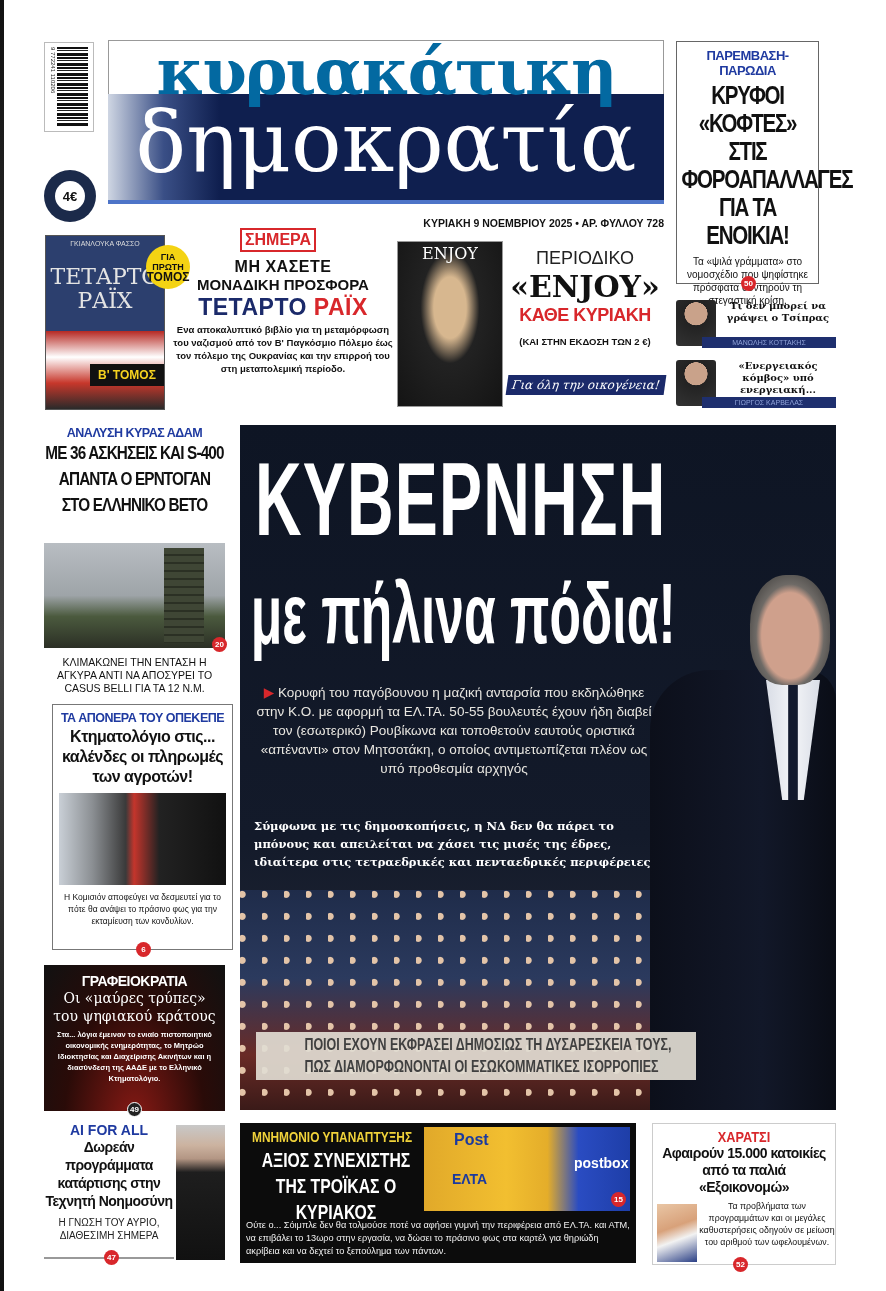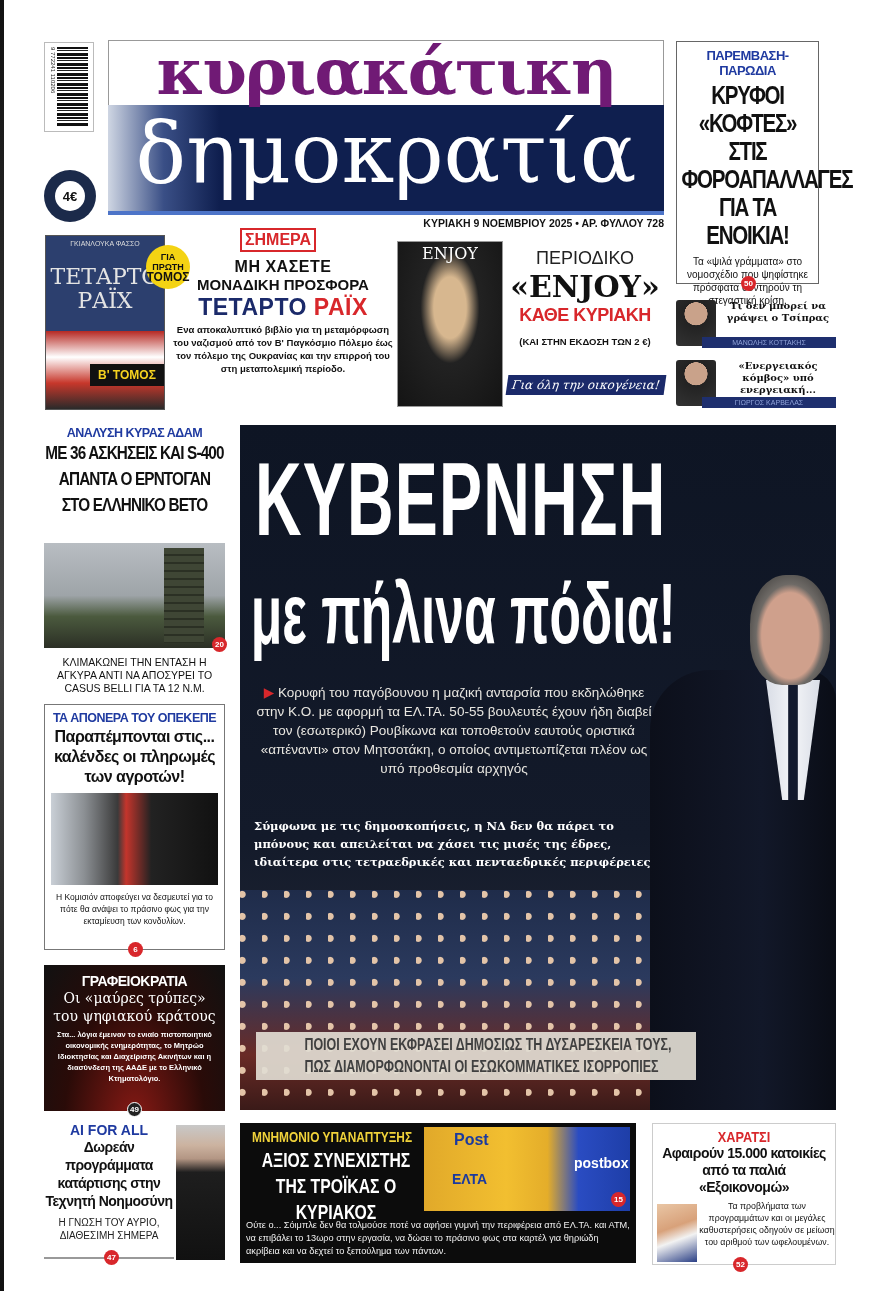--- a/index.html
+++ b/index.html
@@ -6,21 +6,21 @@
 body{width:886px;height:1291px;background:#fff;position:relative;overflow:hidden;font-family:"Liberation Sans",sans-serif;color:#111}
 .abs{position:absolute}
 
 .barcode{left:44px;top:42px;width:50px;height:90px;border:1px solid #bbb;background:#fff;padding:4px 5px;display:flex;gap:1px}
 .barcode .bars{flex:1;background:repeating-linear-gradient(180deg,#111 0 2px,#fff 2px 3px,#222 3px 4px,#fff 4px 6px,#111 6px 9px,#fff 9px 10px)}
 .barcode .num{font-size:6px;writing-mode:vertical-rl;color:#222}
 .price{left:44px;top:170px;width:52px;height:52px;border-radius:50%;background:#1b2a4a;display:flex;align-items:center;justify-content:center}
 .price span{width:30px;height:30px;border-radius:50%;background:#fff;color:#111;font-weight:bold;font-size:13px;display:flex;align-items:center;justify-content:center}
 
 .mast{left:108px;top:40px;width:556px;height:170px}
-.mast .top{height:65px;background:#fff;border:1px solid #999;border-bottom:none;text-align:center;font-family:"DejaVu Serif",serif;font-weight:bold;font-size:64px;line-height:62px;letter-spacing:-2px;color:#701a75}
+.mast .top{height:54px;background:#fff;border:1px solid #999;border-bottom:none;text-align:center;font-family:"DejaVu Serif",serif;font-weight:bold;font-size:64px;line-height:62px;letter-spacing:-2px;color:#0369a1}
 .mast .bot{height:110px;background:linear-gradient(90deg,#cfd6e3 0,#3a4f86 10%,#0f1f4f 20%,#0f1f4f 100%);text-align:center;font-family:"DejaVu Serif",serif;font-size:84px;line-height:96px;color:#fff;border-bottom:4px solid #4d74c8}
 .date{left:380px;top:217px;width:284px;text-align:right;font-size:10.5px;font-weight:bold;color:#111}
 
 .rbox{left:676px;top:41px;width:143px;height:243px;border:1px solid #666;padding:6px 4px;text-align:center}
 .rbox .kick{color:#1f3aa0;font-weight:bold;font-size:13px;letter-spacing:-.5px}
 .rbox .head{font-weight:bold;font-size:25px;line-height:28px;letter-spacing:-1.5px;margin-top:3px;transform:scaleX(.82);margin-left:-14px;margin-right:-14px}
 .rbox .sub{font-size:10px;line-height:13px;margin-top:6px}
 .pgno{display:inline-flex;width:15px;height:15px;border-radius:50%;background:#d8272b;color:#fff;font-size:8px;font-weight:bold;align-items:center;justify-content:center}
 .rbox .pgno{position:absolute;left:64px;bottom:-8px}
 
@@ -52,21 +52,21 @@
 .enjoy-strip{left:507px;top:375px;width:158px;height:20px;background:#1b2a6a;color:#fff;font-family:"DejaVu Serif",serif;font-style:italic;font-size:12px;text-align:center;line-height:20px;transform:skewX(-8deg)}
 
 .lc{left:44px;width:181px}
 .kicker-blue{color:#1f3aa0;font-weight:bold;font-size:12.5px;letter-spacing:-.5px}
 .erdogan{top:426px;text-align:center}
 .erdogan .h{font-weight:bold;font-size:18px;line-height:26px;letter-spacing:-1px;transform:scaleX(.85);margin:0 -16px}
 .photo-s400{left:44px;top:543px;width:181px;height:105px;background:linear-gradient(180deg,#b8bdc2 0,#9ea4a8 50%,#4b5a3e 70%,#2b2f25 100%)}
 .photo-s400 .launch{position:absolute;left:120px;top:5px;width:40px;height:95px;background:repeating-linear-gradient(180deg,#3f4635 0 6px,#2b3024 6px 8px)}
 .photo-s400 .pgno{position:absolute;right:-2px;bottom:-4px}
 .erd-sub{left:44px;top:656px;width:181px;text-align:center;font-size:10.5px;line-height:13px}
-.opekepe{left:44px;top:704px;width:181px;height:246px;border:1px solid #777;padding:6px;text-align:center}
+.opekepe{left:52px;top:704px;width:181px;height:246px;border:1px solid #777;padding:6px;text-align:center}
 .opekepe .h{font-weight:bold;font-size:16px;line-height:20px;letter-spacing:-.5px;margin-top:2px}
 .tractor{margin:6px 0;height:92px;background:linear-gradient(90deg,#c9cfd6 0,#8b8f93 20%,#3a3a3a 40%,#c4352c 45%,#222 60%,#111 100%)}
 .opekepe .s{font-size:8.5px;line-height:12px}
 .opekepe .pgno{position:absolute;left:83px;bottom:-8px}
 .grafeio{left:44px;top:965px;width:181px;height:146px;background:radial-gradient(ellipse at 50% 110%,#8a1a15 0,#2a0b08 55%,#111 100%);color:#fff;padding:8px 6px;text-align:center}
 .grafeio .k{font-weight:bold;font-size:14px;letter-spacing:-.5px}
 .grafeio .h{font-family:"DejaVu Serif",serif;font-size:14px;line-height:18px}
 .grafeio .s{font-size:7.5px;line-height:11px;font-weight:bold;margin-top:4px}
 .grafeio .pgno{position:absolute;left:83px;bottom:-6px;background:#222;border:1px solid #fff}
 .aiforall{left:44px;top:1122px;width:130px;text-align:center}
@@ -179,21 +179,21 @@
   <div class="h">ΜΕ 36 ΑΣΚΗΣΕΙΣ ΚΑΙ S-400 ΑΠΑΝΤΑ Ο ΕΡΝΤΟΓΑΝ ΣΤΟ ΕΛΛΗΝΙΚΟ ΒΕΤΟ</div>
 </div>
 <div class="abs photo-s400">
   <div class="launch"></div>
   <span class="pgno">20</span>
 </div>
 <div class="abs erd-sub">ΚΛΙΜΑΚΩΝΕΙ ΤΗΝ ΕΝΤΑΣΗ Η ΑΓΚΥΡΑ ΑΝΤΙ ΝΑ ΑΠΟΣΥΡΕΙ ΤΟ CASUS BELLI ΓΙΑ ΤΑ 12 Ν.Μ.</div>
 
 <div class="abs opekepe">
   <div class="kicker-blue">ΤΑ ΑΠΟΝΕΡΑ ΤΟΥ ΟΠΕΚΕΠΕ</div>
-  <div class="h">Παραπέμπονται στις... καλένδες οι πληρωμές των αγροτών!</div>
+  <div class="h">Κτηματολόγιο στις... καλένδες οι πληρωμές των αγροτών!</div>
   <div class="tractor"></div>
   <div class="s">Η Κομισιόν αποφεύγει να δεσμευτεί για το πότε θα ανάψει το πράσινο φως για την εκταμίευση των κονδυλίων.</div>
   <span class="pgno">6</span>
 </div>
 
 <div class="abs grafeio">
   <div class="k">ΓΡΑΦΕΙΟΚΡΑΤΙΑ</div>
   <div class="h">Οι «μαύρες τρύπες» του ψηφιακού κράτους</div>
   <div class="s">Στα... λόγια έμειναν το ενιαίο πιστοποιητικό οικονομικής ενημερότητας, το Μητρώο Ιδιοκτησίας και Διαχείρισης Ακινήτων και η διασύνδεση της ΑΑΔΕ με το Ελληνικό Κτηματολόγιο.</div>
   <span class="pgno">49</span>

